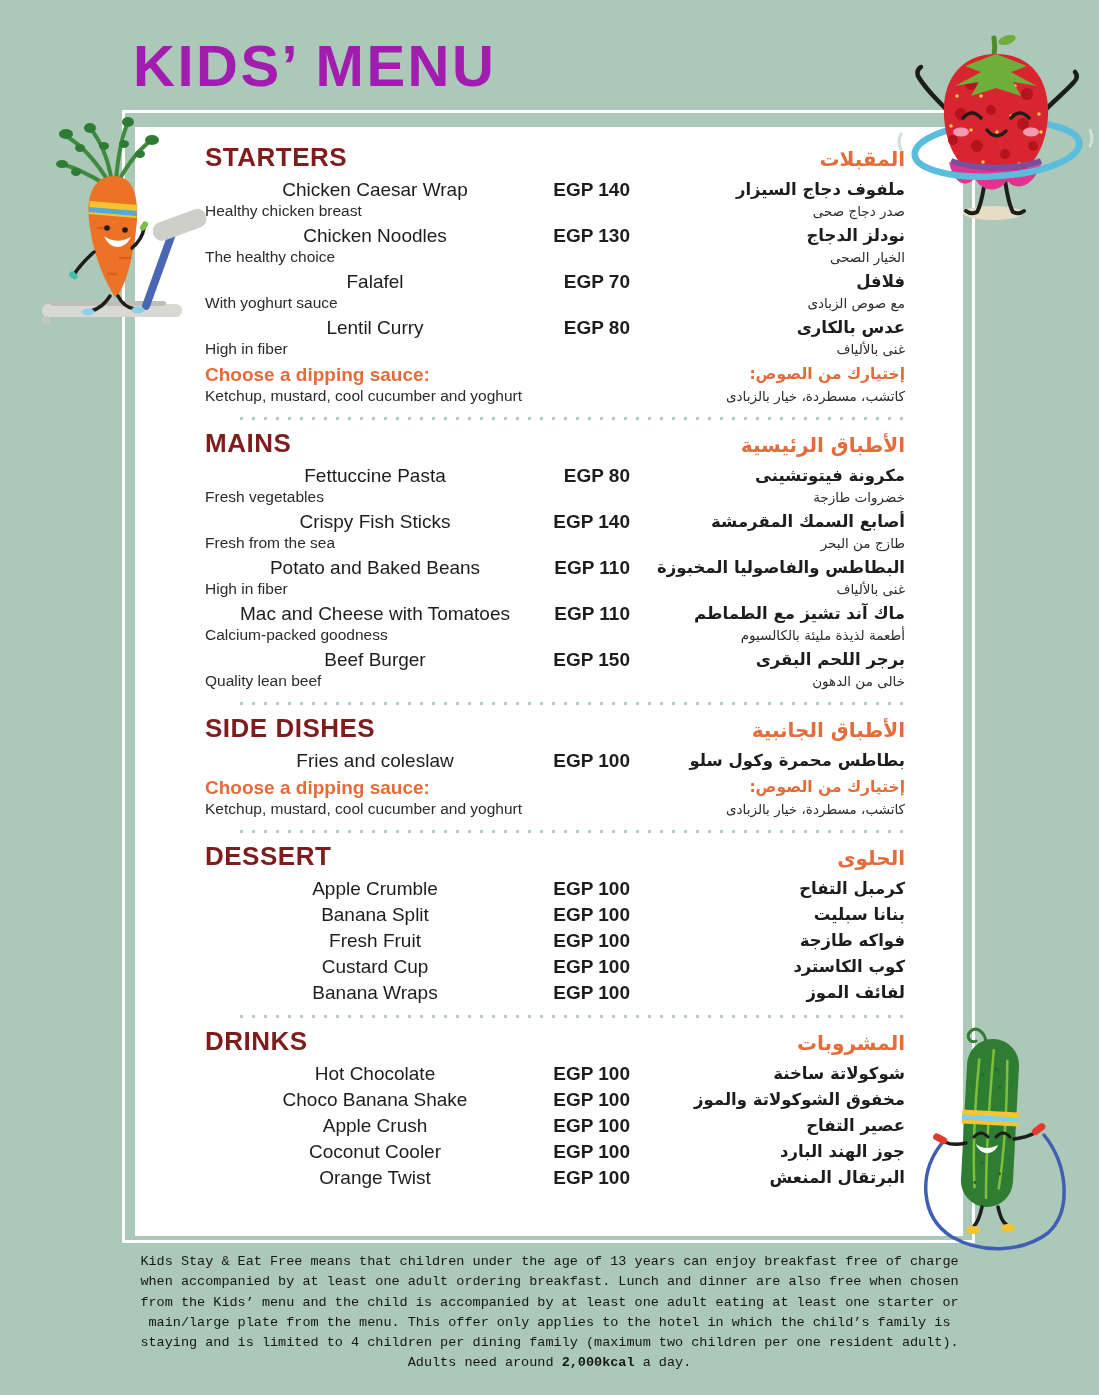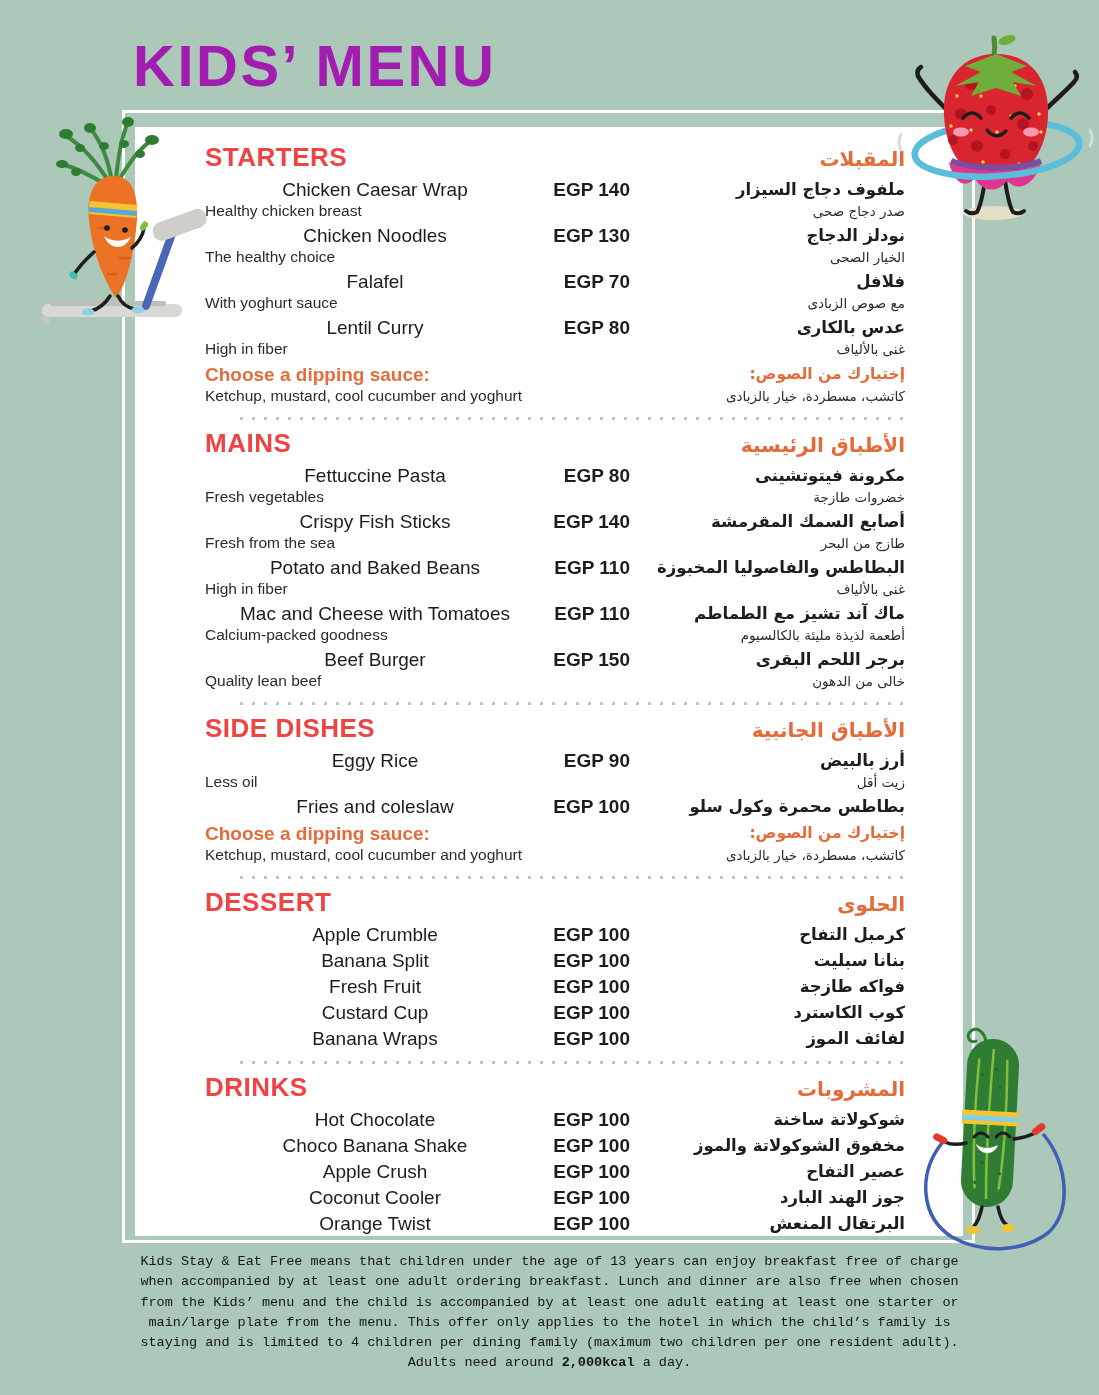--- a/index.html
+++ b/index.html
@@ -17,21 +17,21 @@
     position:absolute;left:122px;top:110px;width:853px;height:1133px;
     border:3px solid #ffffff;box-sizing:border-box;
   }
   .card{
     position:absolute;left:135px;top:127px;width:828px;height:1109px;
     background:#ffffff;box-sizing:border-box;
     padding:16px 58px 0 70px;
   }
   .arabic{font-family:"DejaVu Sans",sans-serif;}
   .section-heading-row{display:flex;justify-content:space-between;align-items:baseline;margin-bottom:5px;}
-  .heading-en{margin:0;font-size:26px;line-height:28px;font-weight:800;color:#ef4444;letter-spacing:0.5px;}
+  .heading-en{margin:0;font-size:26px;line-height:28px;font-weight:800;color:#7f1d1d;letter-spacing:0.5px;}
   .heading-ar{margin:0;font-size:20px;line-height:28px;font-weight:700;color:#e46c3a;}
   .item-row{display:grid;grid-template-columns:340px 85px 1fr;margin-bottom:3px;}
   .item-name{font-size:19px;font-weight:400;line-height:23px;color:#1d1d1b;text-align:center;}
   .item-desc{font-size:15.5px;line-height:20px;color:#2b2b29;}
   .col-price{text-align:right;font-size:19px;font-weight:700;line-height:23px;white-space:nowrap;}
   .col-ar{text-align:right;}
   .item-name-ar{font-size:16.5px;font-weight:700;line-height:23px;color:#1d1d1b;}
   .item-desc-ar{font-size:13.5px;line-height:20px;color:#2b2b29;}
   .sauce-row{display:grid;grid-template-columns:440px 1fr;margin-top:4px;margin-bottom:2px;}
   .sauce-label{font-size:19px;font-weight:700;line-height:23px;color:#e46c3a;}
@@ -198,31 +198,20 @@
   </section>
 
   <div class="dotted-separator"></div>
 
   <section class="menu-section">
     <div class="section-heading-row">
       <h2 class="heading-en">SIDE DISHES</h2>
       <h2 class="heading-ar arabic" dir="rtl">الأطباق الجانبية</h2>
     </div>
     <div class="items">
-  <div class="item-row">
-    <div class="col-en">
-      <div class="item-name">Eggy Rice</div>
-      <div class="item-desc">Less oil</div>
-    </div>
-    <div class="col-price">EGP 90</div>
-    <div class="col-ar arabic" dir="rtl">
-      <div class="item-name-ar">أرز بالبيض</div>
-      <div class="item-desc-ar">زيت أقل</div>
-    </div>
-  </div>
 
   <div class="item-row">
     <div class="col-en">
       <div class="item-name">Fries and coleslaw</div>
 
     </div>
     <div class="col-price">EGP 100</div>
     <div class="col-ar arabic" dir="rtl">
       <div class="item-name-ar">بطاطس محمرة وكول سلو</div>
 

